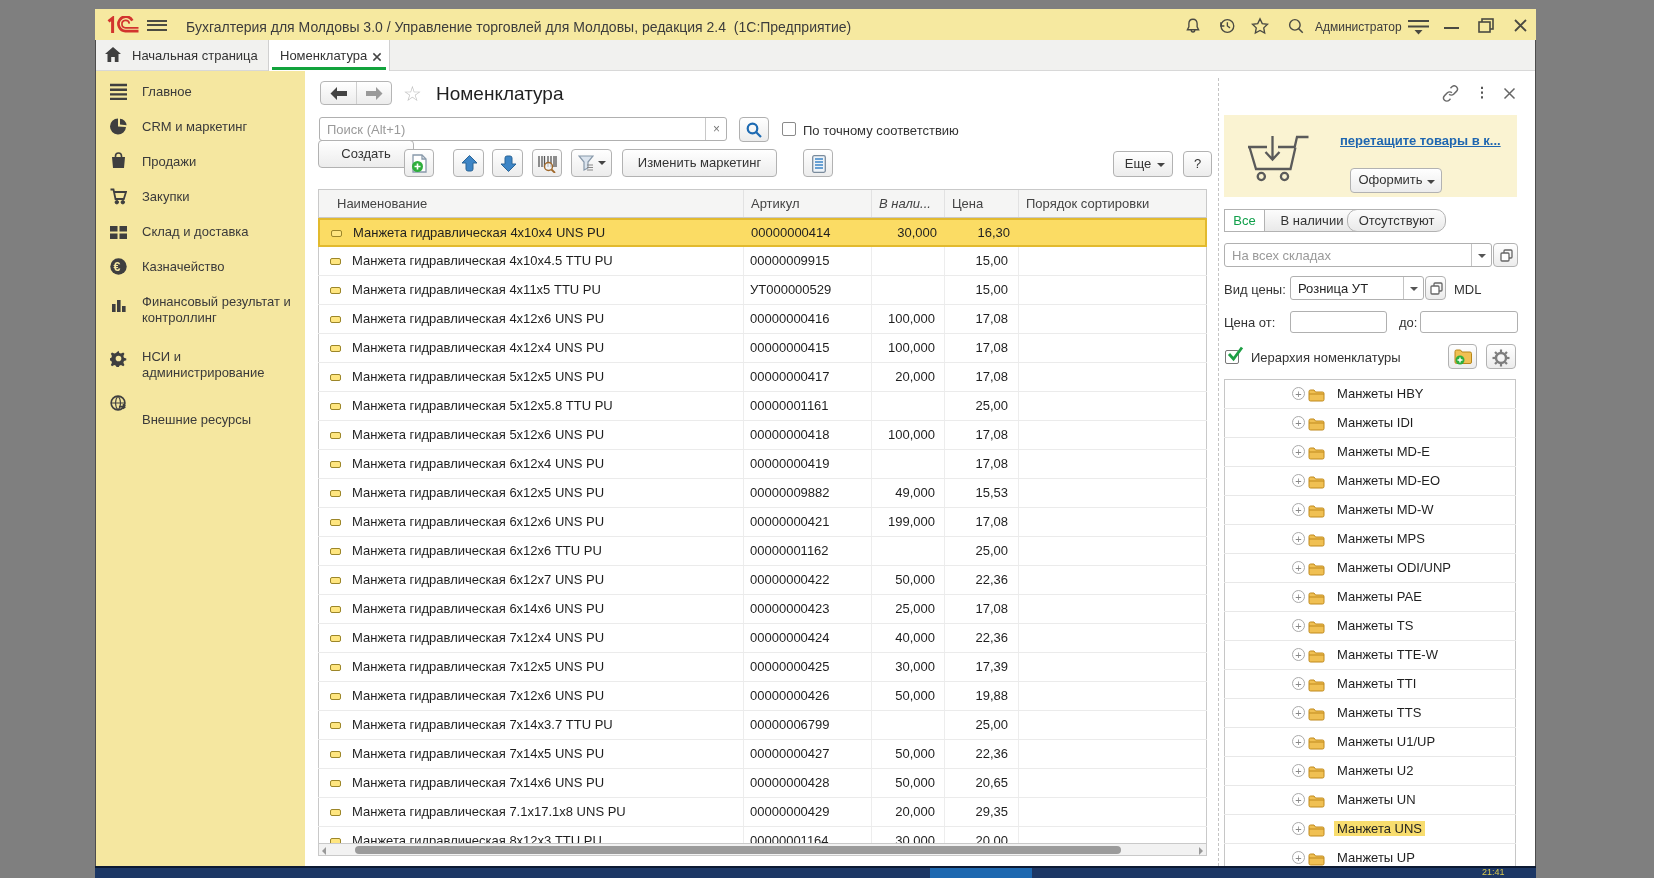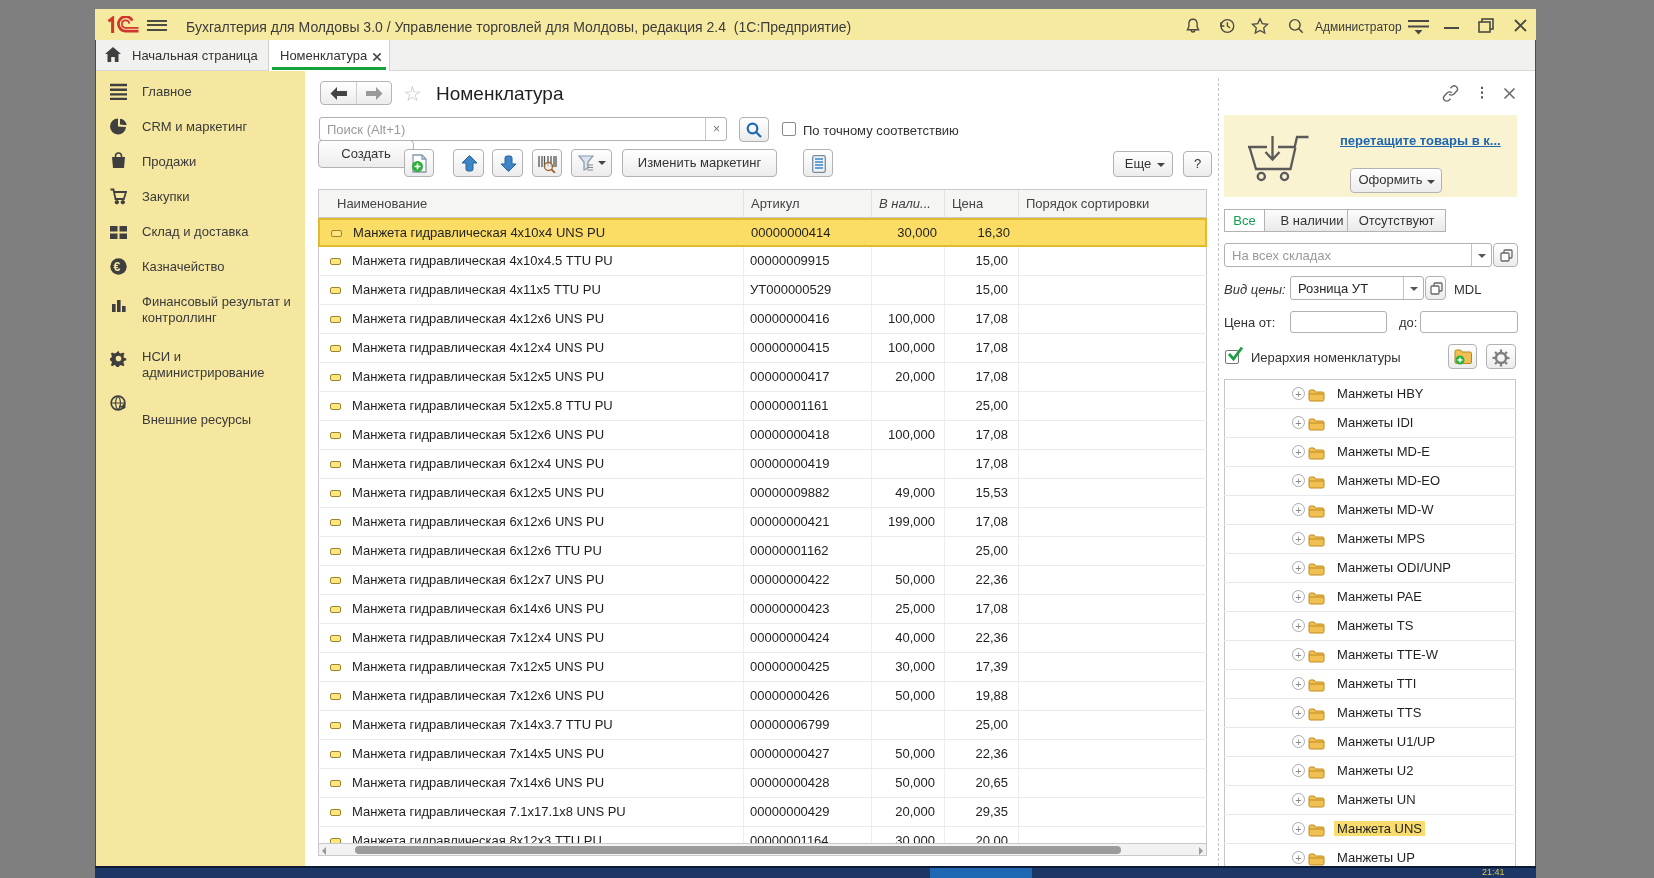--- a/index.html
+++ b/index.html
@@ -438,32 +438,32 @@
 <path d="M3.6 14.5 L10 36 L44.5 36 L49.4 14.5"></path>
 <path d="M48.6 14.5 L51 4 L62.5 4"></path>
 <path d="M26.5 3 L26.5 25.5 M19.5 19 L26.5 26.5 L33.5 19"></path>
 <circle cx="15.3" cy="43.5" r="3.6"></circle>
       <circle cx="38.5" cy="43.5" r="3.6"></circle>
 </svg>
 <div id="cartlink">перетащите товары в к...</div>
 <div class="btn" id="oformit"><span style="margin-top:3px;margin-right:11px;">Оформить</span><span style="position:absolute;right:6px;top:11px;border:4px solid transparent;border-top-color:#444;margin:0;"></span></div>
 <div class="seg" style="left:1224px;width:41px;background:#fff;"><span style="color:#11a04b;">Все</span></div>
 <div class="seg" style="left:1264px;width:96px;"><span>В наличии</span></div>
-<div class="seg" style="left:1347px;width:99px;"><span>Отсутствуют</span></div>
+<div class="seg" style="left:1347px;width:99px;border-radius:10px;"><span>Отсутствуют</span></div>
 <div class="inp" style="left:1224px;top:243px;width:268px;height:24px;">
       <div style="position:absolute;left:7px;top:4px;font-size:13px;color:#9a9a9a;">На всех складах</div>
       <div class="combo-arrow" style="right:0;"></div>
     </div>
 <div class="sq" style="left:1493px;top:243px;">
       <svg style="position:absolute;left:6px;top:5px" width="13" height="13" viewBox="0 0 13 13" fill="none" stroke="#666" stroke-width="1.3">
         <rect x="4" y="1" width="8" height="8" rx="1"></rect>
         <rect x="1" y="4" width="8" height="8" rx="1" fill="#fff"></rect>
       </svg>
     </div>
-<div class="lbl" style="left:1224px;top:282px;font-style:italic;">Вид цены:</div>
+<div class="lbl" style="left:1224px;top:282px;">Вид цены:</div>
 <div class="inp" style="left:1290px;top:276px;width:134px;height:24px;">
       <div style="position:absolute;left:7px;top:4px;font-size:13px;color:#1f1f1f;">Розница УТ</div>
       <div class="combo-arrow" style="right:0;"></div>
     </div>
 <div class="sq" style="left:1425px;top:276px;width:21px;">
       <svg style="position:absolute;left:4px;top:5px" width="13" height="13" viewBox="0 0 13 13" fill="none" stroke="#666" stroke-width="1.3">
         <rect x="4" y="1" width="8" height="8" rx="1"></rect>
         <rect x="1" y="4" width="8" height="8" rx="1" fill="#fff"></rect>
       </svg>
     </div>

